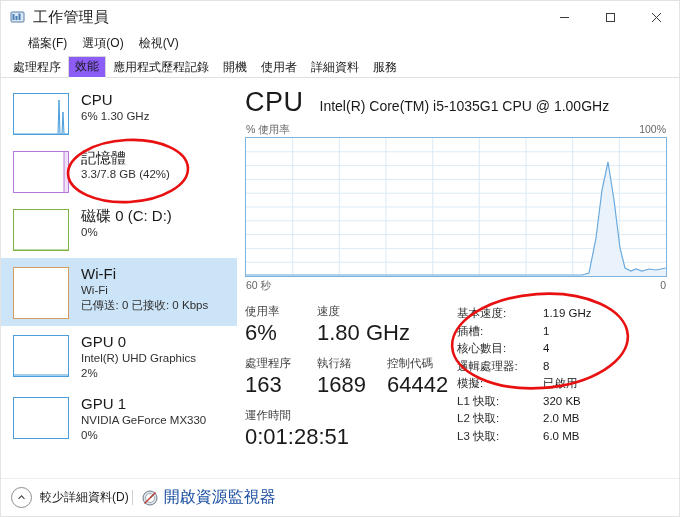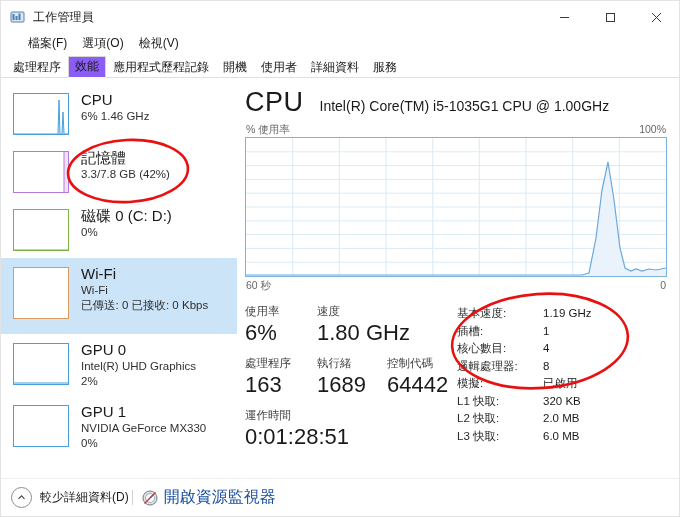--- a/index.html
+++ b/index.html
@@ -31,21 +31,21 @@
   }
   .title-icon {
     width: 16px;
     height: 16px;
     margin-left: 9px;
     margin-right: 7px;
     position: relative;
     flex: none;
   }
   .title-text {
-    font-size: 12px;
+    font-size: 15px;
     color: #1a1a1a;
     letter-spacing: .2px;
   }
   .wincontrols {
     position: absolute;
     right: 0;
     top: 0;
     height: 32px;
     display: flex;
   }
@@ -340,21 +340,21 @@
 
       <div class="side-item">
         <div class="thumb" style="border-color:#4a9edb">
           <svg width="54" height="40" viewBox="0 0 54 40" preserveAspectRatio="none">
             <path d="M0,40 L44,40 L45,6 L46,40 L48,40 L49,18 L50,40 L54,40 Z" fill="#dceaf7"></path>
             <path d="M0,40 L44,40 L45,6 L46,40 L48,40 L49,18 L50,40 L54,40" fill="none" stroke="#4a9edb" stroke-width="1"></path>
           </svg>
         </div>
         <div class="side-text">
           <div class="side-title">CPU</div>
-          <div class="side-sub">6%  1.46 GHz</div>
+          <div class="side-sub">6%  1.30 GHz</div>
         </div>
       </div>
 
       <div class="side-item">
         <div class="thumb" style="border-color:#b678d6">
           <svg width="54" height="40" viewBox="0 0 54 40" preserveAspectRatio="none">
             <path d="M50,0 L54,0 L54,40 L50,40 Z" fill="#f0e0f8"></path>
             <path d="M50,40 L50,0" fill="none" stroke="#b678d6" stroke-width="1"></path>
           </svg>
         </div>
@@ -369,21 +369,21 @@
           <svg width="54" height="40" viewBox="0 0 54 40" preserveAspectRatio="none">
             <path d="M0,40 L54,40" fill="none" stroke="#7cb342" stroke-width="1"></path>
           </svg>
         </div>
         <div class="side-text">
           <div class="side-title">磁碟 0 (C: D:)</div>
           <div class="side-sub">0%</div>
         </div>
       </div>
 
-      <div class="side-item selected" style="height:76px">
+      <div class="side-item selected" style="height:68px">
         <div class="thumb" style="border-color:#d89b5e;height:52px"></div>
         <div class="side-text">
           <div class="side-title">Wi-Fi</div>
           <div class="side-sub">Wi-Fi</div>
           <div class="side-sub">已傳送: 0 已接收: 0 Kbps</div>
         </div>
       </div>
 
       <div class="side-item" style="height:62px">
         <div class="thumb" style="border-color:#4a9edb">

